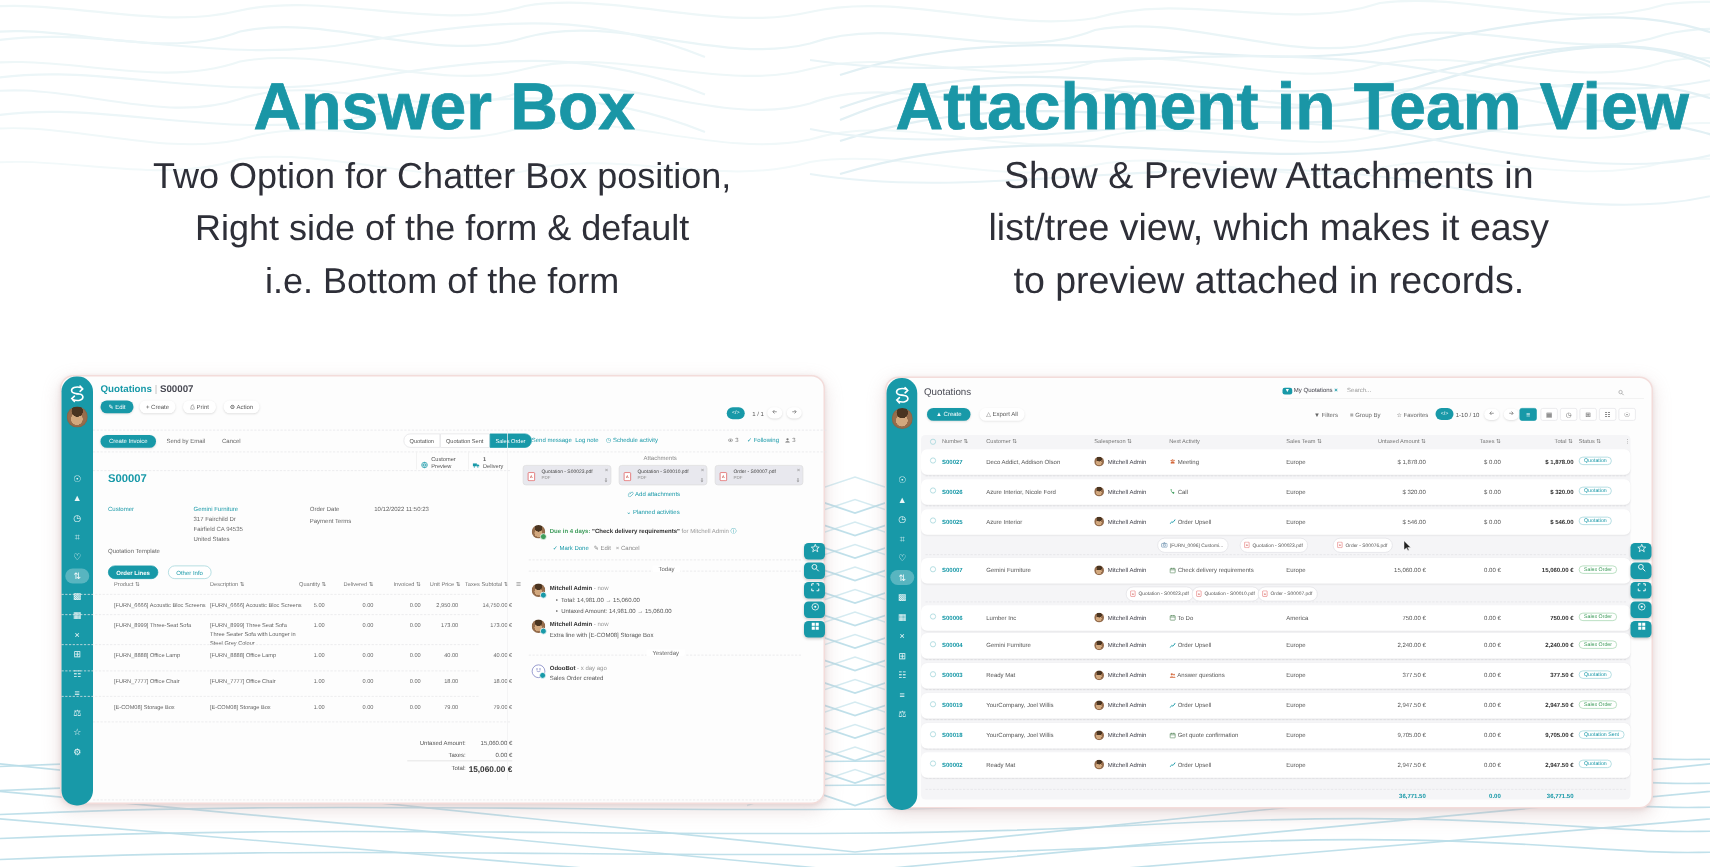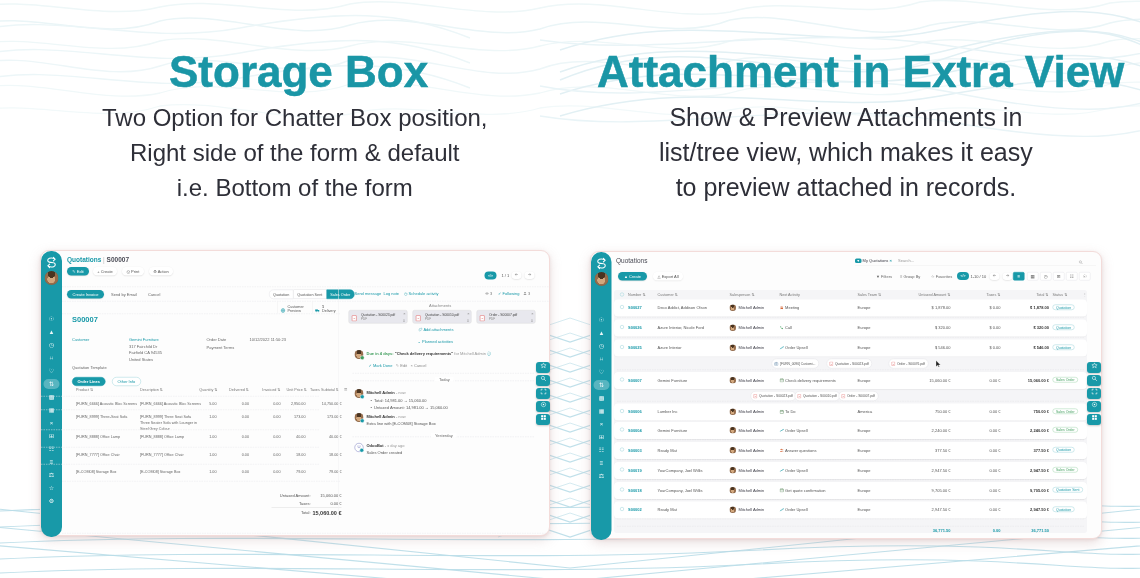--- a/index.html
+++ b/index.html
@@ -155,23 +155,23 @@
 <path d="M 498 537 L 570 513 L 642 537" stroke="#b9dde8" stroke-width="1" fill="none" opacity="0.6"></path>
 <path d="M -70 502 L 570 568 L 1210 502" stroke="#b9dde8" stroke-width="1.1" fill="none" opacity="0.9"></path>
 <path d="M -70 521 L 570 581 L 1210 521" stroke="#b9dde8" stroke-width="1.1" fill="none" opacity="0.9"></path>
 <path d="M -70 540 L 570 594 L 1210 540" stroke="#b9dde8" stroke-width="1.1" fill="none" opacity="0.9"></path>
 <path d="M -20 512 C 250 498, 500 516, 760 502 S 1080 514, 1170 504" stroke="#b9dde8" stroke-width="1.1" fill="none" opacity="0.9"></path>
 <path d="M -20 528 C 250 514, 500 532, 760 518 S 1080 530, 1170 520" stroke="#b9dde8" stroke-width="1.1" fill="none" opacity="0.9"></path>
 <path d="M -20 544 C 250 530, 500 548, 760 534 S 1080 546, 1170 536" stroke="#b9dde8" stroke-width="1.1" fill="none" opacity="0.9"></path>
 <path d="M -20 560 C 250 546, 500 564, 760 550 S 1080 562, 1170 552" stroke="#b9dde8" stroke-width="1.1" fill="none" opacity="0.9"></path>
 <path d="M -20 574 C 250 560, 500 578, 760 564 S 1080 576, 1170 566" stroke="#b9dde8" stroke-width="1.1" fill="none" opacity="0.9"></path>
 </svg>
-<div class="hd" style="left:169px;top:47px;">Storage Box</div>
+<div class="hd" style="left:169px;top:47px;">Answer Box</div>
 <div class="sub" style="left:102px;top:100px;">Two Option for Chatter Box position,<br>Right side of the form &amp; default<br>i.e. Bottom of the form</div>
-<div class="hd" style="left:597px;top:47px;">Attachment in Extra View</div>
+<div class="hd" style="left:597px;top:47px;">Attachment in Team View</div>
 <div class="sub" style="left:659px;top:100px;font-size:25px;">Show &amp; Preview Attachments in<br>list/tree view, which makes it easy<br>to preview attached in records.</div>
 <div class="card" style="left:40px;top:250px;width:510px;height:286px;">
 <div class="scale" style="width:1020px;height:572px;">
 <div class="side" style="width:42px;height:572px;">
 <div class="slogo"><svg viewBox="0 0 24 24" width="30" height="30">
             <g fill="none" stroke="#fff" stroke-width="1.7" stroke-linecap="round">
 <path d="M 16.5 5.5 C 10 3.5, 5.5 6, 6 9 C 6.4 11.5, 10 12, 13 12"></path>
 <path d="M 7.5 18.5 C 14 20.5, 18.5 18, 18 15 C 17.6 12.5, 14 12, 11 12"></path>
 <path d="M 15 3.8 L 17.8 6.8 L 15 9.4"></path>
 <path d="M 9 14.6 L 6.2 17.2 L 9 20.2"></path>

